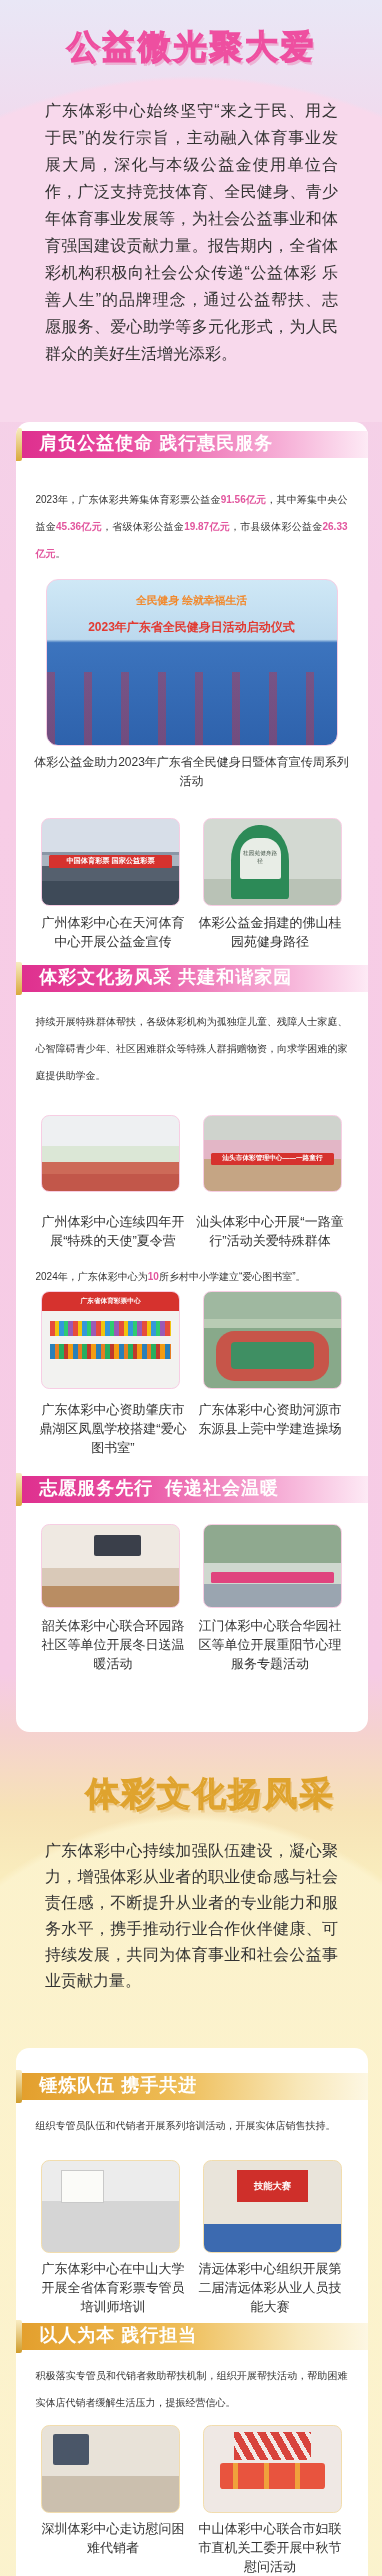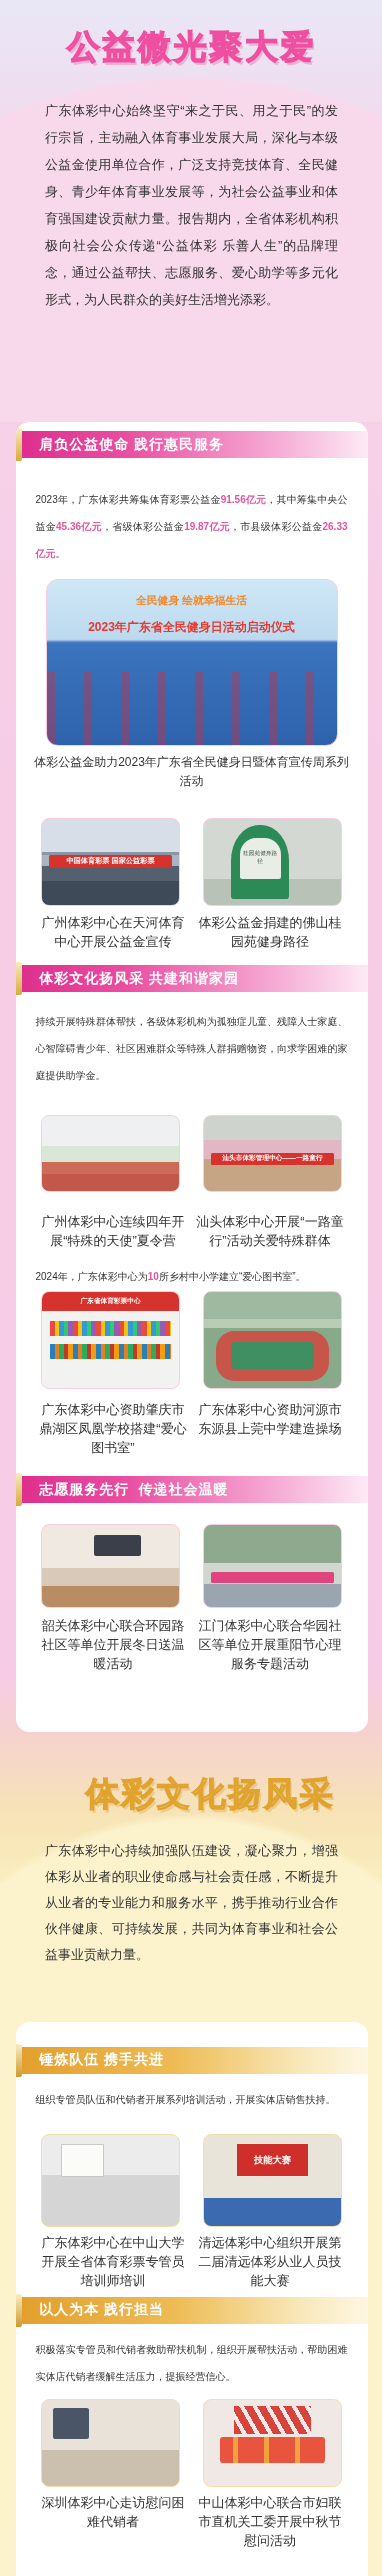--- a/index.html
+++ b/index.html
@@ -16,31 +16,31 @@
   .hero { height:422px; padding-top:24px;
     background:radial-gradient(120% 100% at 50% 118%, #f8d9ec 0 99%, rgba(248,217,236,0) 100%); }
   .zone1 { height:1310px; }
   .zone-culture { height:895px; padding-top:39px;
     background:radial-gradient(130% 95% at 50% 104%, rgba(252,243,206,.9) 0 99%, rgba(252,243,206,0) 100%); }
 
   .bubble { font-size:33px; font-weight:900; text-align:center; letter-spacing:2.6px; line-height:46px; }
   .t-pink  { color:#ffa9d2; -webkit-text-stroke:1.3px #ee4fa0; text-shadow:2.1px 2.6px 0 rgba(238,110,170,.40); }
   .t-gold  { color:#fbe9a6; -webkit-text-stroke:1.3px #dfa32e; text-shadow:2.1px 2.6px 0 rgba(219,160,60,.35);padding-left:38px; }
 
-  .lead, .sec-para { width:293px; margin:27px auto 0; font-size:13px; line-height:27px;
+  .lead, .sec-para { width:293px; margin:27px auto 0; font-size:16px; line-height:27px;
     color:#333; text-align:justify; }
   .zone-culture .sec-para { margin-top:20.6px; line-height:26px; }
 
   .card { width:352px; margin:0 auto; background:#fff; border-radius:13.4px; overflow:hidden; }
   .card1 { height:1310px; padding:9.3px 14.4px 0; }
   .card2 { height:580px; padding:25px 14.4px 0; margin-top:54px; }
 
   .ribbon { position:relative; height:27px; margin-left:-10.3px; margin-right:-14.4px;
-    display:flex; align-items:center; padding-left:19.6px;
-    font-size:14px; font-weight:bold; color:#fff; letter-spacing:1px; }
+    display:flex; align-items:flex-start; padding-left:19.6px;
+    font-size:18px; font-weight:bold; color:#fff; letter-spacing:1px; }
   .ribbon::before { content:''; position:absolute; left:-6.2px; top:-3.1px; bottom:-3.1px; width:8.2px;
     border-radius:2.1px; }
   .r-pink { background:linear-gradient(90deg,#de2f8e 0%,#e94da0 30%,#f6aed6 75%,#fdeaf5 100%); }
   .r-pink::before { background:linear-gradient(180deg,#f7ecc1,#d9a93c); }
   .r-gold { background:linear-gradient(90deg,#e39f2d 0%,#eebc55 45%,#f8e7b8 80%,#fdf7e3 100%); }
   .r-gold::before { background:linear-gradient(180deg,#f9edc4,#cf9b2a); }
 
   .card-para { width:312px; margin:28px auto 0; font-size:10px; line-height:27px; color:#333; text-align:justify; }
   .hl { color:#e2569e; font-weight:bold; }
 

